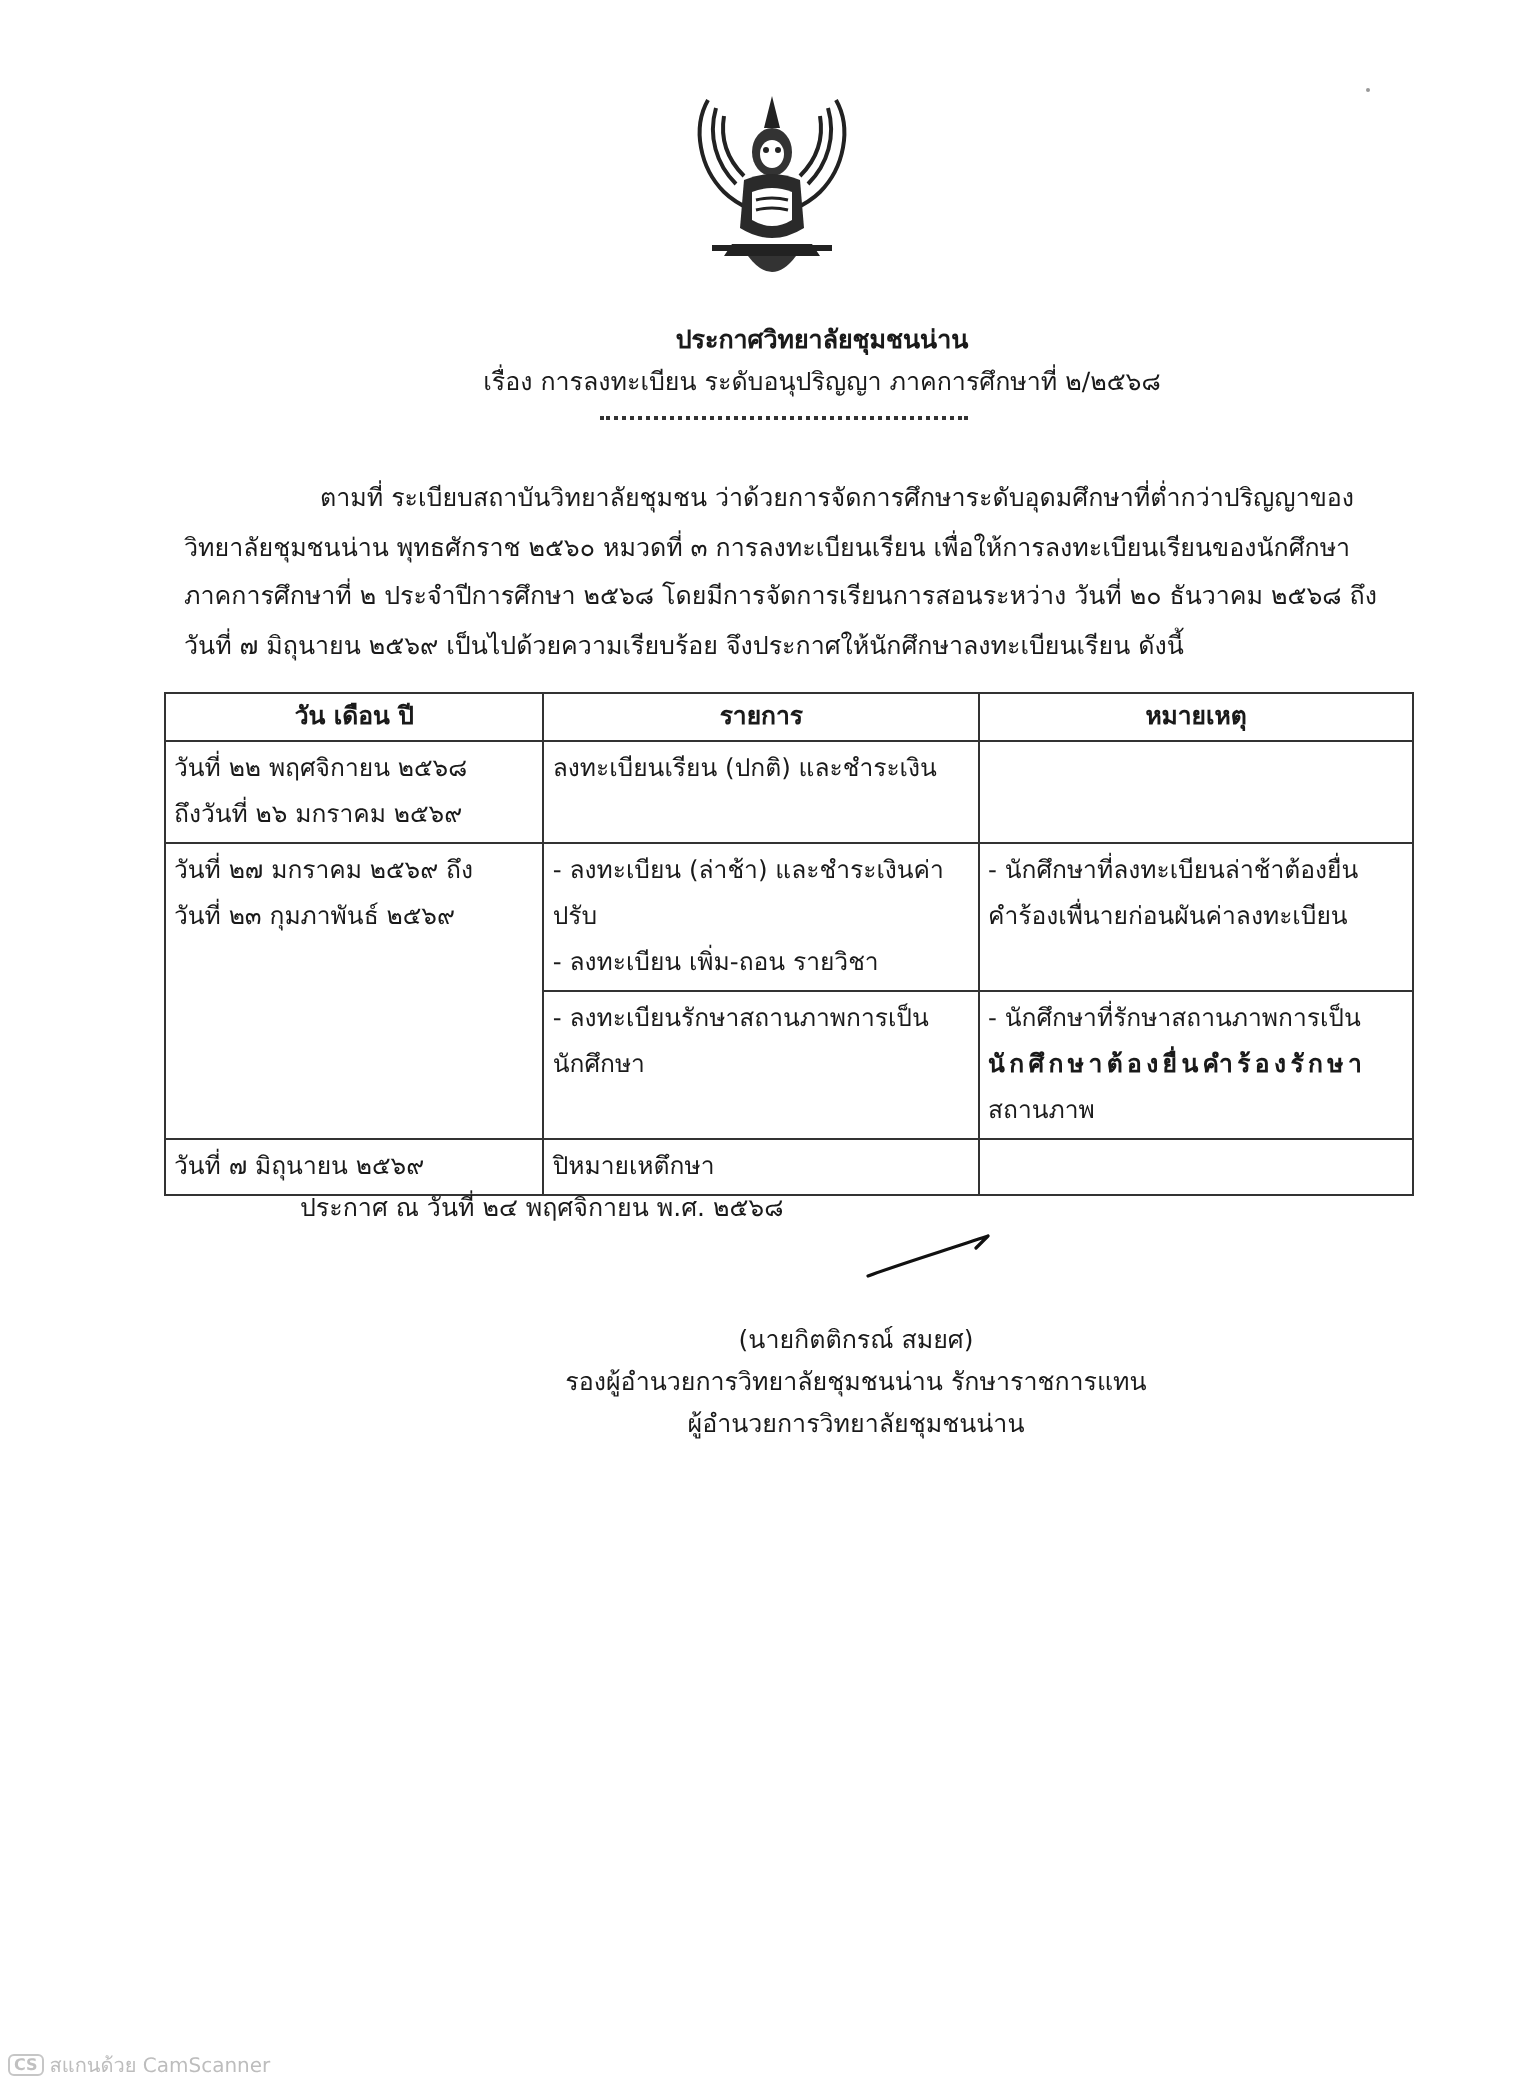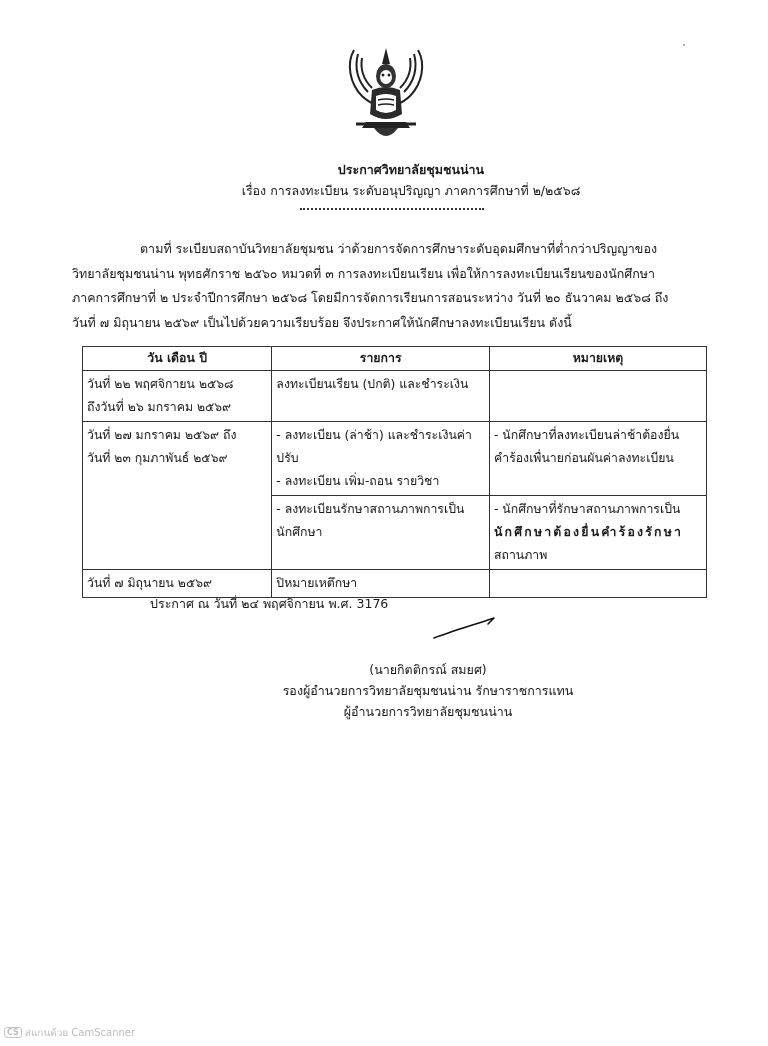--- a/index.html
+++ b/index.html
@@ -4,21 +4,21 @@
 <style>
   html, body { margin:0; padding:0; }
   body { width:768px; height:1046px; background:#ffffff; position:relative; overflow:hidden;
          font-family:"DejaVu Sans", "Liberation Sans", sans-serif; color:#1a1a1a; }
   .abs { position:absolute; }
   .garuda { left:344px; top:44px; width:84px; height:102px; }
   .title { left:0; width:768px; text-align:center; font-size:12.5px;padding-left:27px; }
   .t1 { top:160px; font-weight:bold; }
   .t2 { top:181px; }
   .dots { top:208px; left:300px; width:184px; border-top:2px dotted #333; height:0; }
-  .para { left:72px; width:630px; font-size:12.5px; line-height:24.5px; top:237px; text-align:justify; }
+  .para { left:92px; width:630px; font-size:12.5px; line-height:24.5px; top:237px; text-align:justify; }
   .para .line { display:block; white-space:nowrap; overflow:hidden; }
   .para .indent { padding-left:68px; }
   table.sched { position:absolute; left:82px; top:346px; width:625px; border-collapse:collapse; font-size:12.3px; }
   table.sched td, table.sched th { border:1px solid #333; vertical-align:top; padding:2px 4px; line-height:23px; }
   table.sched th { font-weight:bold; text-align:center; height:19px; line-height:19px; }
   .c1 { width:186px; } .c2 { width:216px; } .c3 { width:215px; }
   .wide { letter-spacing:2.2px;font-weight:bold; }
   .announce { left:150px; top:594px; font-size:12.5px; }
   .sig { left:430px; top:612px; width:70px; height:30px; }
   .signer { left:0; width:768px; text-align:center; font-size:12.5px; line-height:21px; top:659px; }
@@ -107,21 +107,21 @@
     </td>
   </tr>
   <tr>
     <td>วันที่ ๗ มิถุนายน ๒๕๖๙</td>
     <td>ปิหมายเหตึกษา</td>
     <td></td>
   </tr>
 </tbody>
   </table>
 
-<div class="abs announce">ประกาศ  ณ  วันที่ ๒๔ พฤศจิกายน  พ.ศ. 3176</div>
+<div class="abs announce">ประกาศ  ณ  วันที่ ๒๔ พฤศจิกายน  พ.ศ. ๒๕๖๘</div>
 
 <div class="abs sig">
   <svg width="70" height="30" viewBox="0 0 70 30">
     <path d="M4 26 C20 20,40 14,64 6 M64 6 L58 12" stroke="#111" stroke-width="1.6" fill="none" stroke-linecap="round"></path>
   </svg>
 </div>
 
 <div class="abs signer">
   <div>(นายกิตติกรณ์  สมยศ)</div>
   <div>รองผู้อำนวยการวิทยาลัยชุมชนน่าน  รักษาราชการแทน</div>

